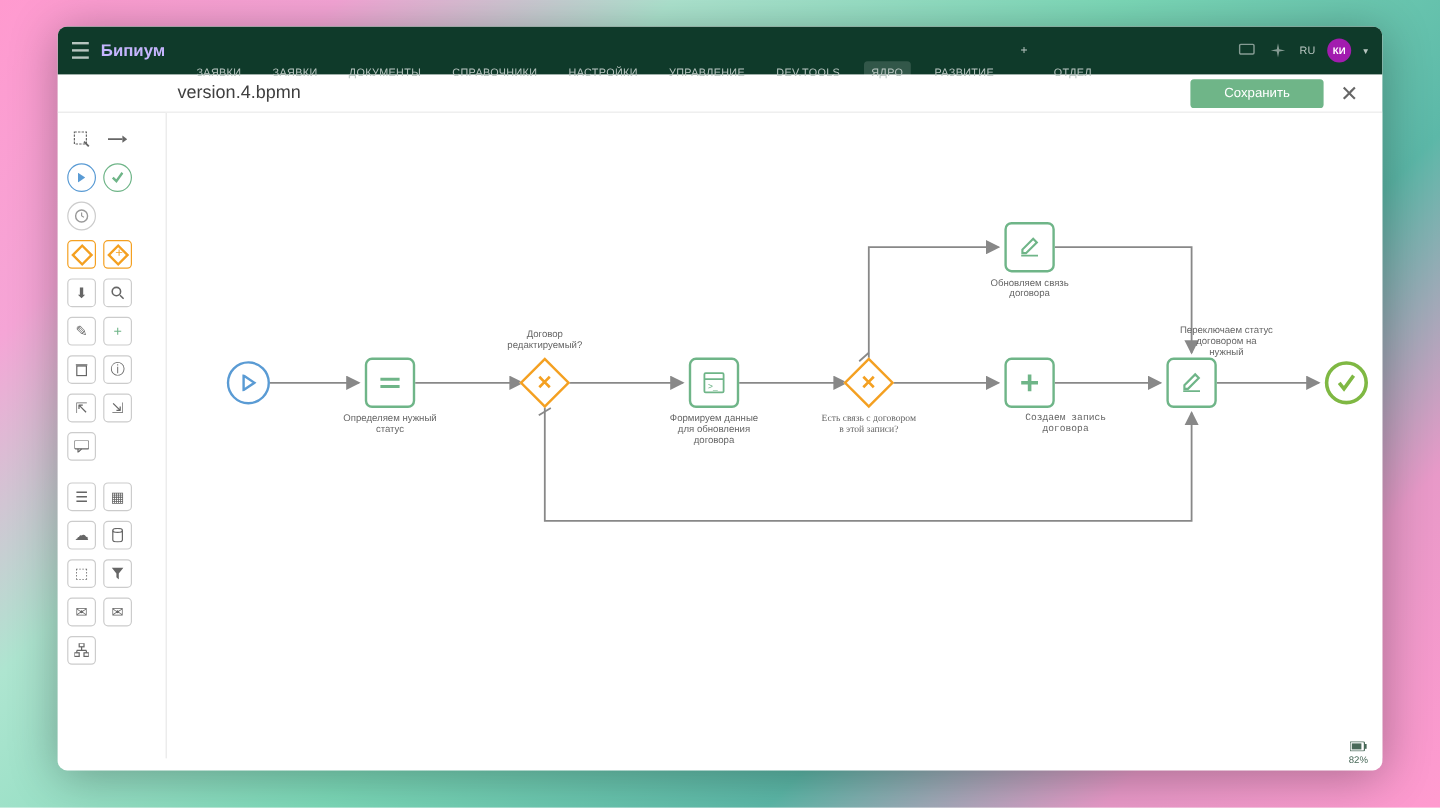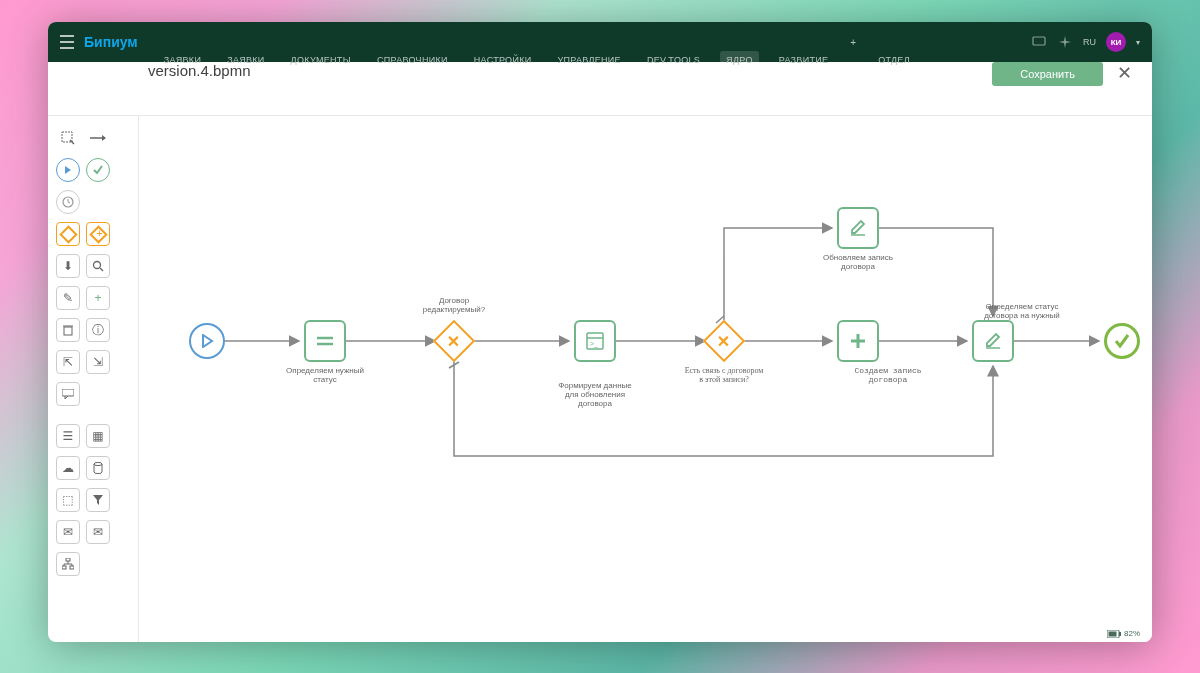--- a/index.html
+++ b/index.html
@@ -1,30 +1,30 @@
 <!DOCTYPE html>
 <html><head>
 <meta charset="utf-8">
 <style>
 *{margin:0;padding:0;box-sizing:border-box;}
 body{font-family:Arial,sans-serif;width:1200px;height:673px;overflow:hidden;background:linear-gradient(135deg,#ff9acf 0%,#f5a5d6 15%,#aee5d0 30%,#7cd9b8 50%,#5cb8a8 70%,#e899c8 85%,#ff9acf 100%);}
 .window{position:absolute;top:22px;left:48px;width:1104px;height:620px;background:#fff;border-radius:8px;box-shadow:0 4px 40px rgba(0,0,0,0.3);overflow:hidden;}
 .topbar{height:40px;background:#0f3a2a;display:flex;align-items:center;padding:0 12px;color:#b8c5c0;font-size:10px;}
 .menu-icon{width:14px;height:14px;display:flex;flex-direction:column;justify-content:space-between;margin-right:10px;cursor:pointer;}
 .menu-icon span{height:2px;background:#b8c5c0;}
-.logo{color:#0ea5e9;font-size:14px;font-weight:bold;margin-right:20px;}
+.logo{color:#c4b5fd;font-size:14px;font-weight:bold;margin-right:20px;}
 .nav-items{display:flex;gap:14px;align-items:center;}
 .nav-item{cursor:pointer;padding:4px 6px;font-size:9px;letter-spacing:.3px;margin-top:36px;}
 .nav-item.active{background:rgba(255,255,255,0.15);border-radius:3px;}
 .nav-plus{color:#b8c5c0;margin:0 2px;}
 .topbar-right{margin-left:auto;display:flex;align-items:center;gap:10px;}
 .topbar-icon{width:16px;height:16px;display:flex;align-items:center;justify-content:center;cursor:pointer;opacity:.7;}
 .lang{font-size:9px;cursor:pointer;}
 .avatar{width:20px;height:20px;border-radius:50%;background:#a21caf;display:flex;align-items:center;justify-content:center;color:#fff;font-size:8px;font-weight:bold;}
-.subhead{height:54px;display:flex;align-items:flex-start;padding:0 20px;border-bottom:1px solid #e8e8e8;}
+.subhead{height:32px;display:flex;align-items:center;padding:0 20px;border-bottom:1px solid #e8e8e8;}
 .filename{font-size:15px;color:#404040;margin-left:80px;}
 .save-btn{margin-left:auto;background:#6fb588;color:#fff;border:none;padding:6px 28px;border-radius:3px;font-size:11px;cursor:pointer;}
 .close-btn{margin-left:14px;font-size:18px;cursor:pointer;color:#666;}
 .body{display:flex;height:538px;}
 .palette{width:90px;padding:10px 8px;display:flex;flex-direction:column;gap:8px;}
 .prow{display:flex;gap:6px;}
 .tool{width:24px;height:24px;border:1px solid #ccc;border-radius:4px;display:flex;align-items:center;justify-content:center;cursor:pointer;font-size:12px;color:#666;background:#fff;}
 .tool.noborder{border:1px solid transparent;}
 .tool.circle{border-radius:50%;}
 .tool.blue{border-color:#5a9bd4;color:#5a9bd4;}
@@ -34,21 +34,21 @@
 .canvas{flex:1;position:relative;background:#fff;border-left:1px solid #e8e8e8;}
 .node-label{position:absolute;font-size:8px;color:#666;text-align:center;width:80px;line-height:1.15;}
 .node-label.above{transform:translate(-50%,-100%);}
 .ev-circle{position:absolute;width:36px;height:36px;border-radius:50%;border:2.5px solid;display:flex;align-items:center;justify-content:center;}
 .ev-start{border-color:#5a9bd4;}
 .ev-end{border-color:#7fb843;border-width:3.5px;}
 .task-box{position:absolute;width:42px;height:42px;border:2.5px solid #6fb588;border-radius:6px;background:#fff;display:flex;align-items:center;justify-content:center;color:#6fb588;}
 .gateway{position:absolute;width:30px;height:30px;border:2.5px solid #f4a021;transform:rotate(45deg);background:#fff;display:flex;align-items:center;justify-content:center;}
 .gateway-inner{transform:rotate(-45deg);color:#f4a021;font-size:16px;font-weight:bold;}
 svg.flow{position:absolute;top:0;left:0;width:100%;height:100%;pointer-events:none;}
-.battery{position:absolute;bottom:4px;right:12px;font-size:8px;color:#4a6a5a;display:flex;align-items:center;gap:3px;}
+.battery{position:absolute;bottom:4px;right:12px;font-size:8px;color:#4a6a5a;display:flex;align-items:center;gap:3px;flex-direction:column;}
 </style>
 </head>
 <body>
 
 <div class="window">
   <div class="topbar">
     <div class="menu-icon">
         <span></span>
         <span></span>
         <span></span>
@@ -253,51 +253,51 @@
         </div>
       <div class="node-label above" style="left:315px;top:198px;">Договор редактируемый?</div>
 
       <div class="task-box" style="left:435px;top:204px;">
           <svg width="20" height="20" viewBox="0 0 20 20">
             <rect x="2" y="2" width="16" height="16" rx="1" fill="none" stroke="#6fb588" stroke-width="1.5"></rect>
             <line x1="2" y1="7" x2="18" y2="7" stroke="#6fb588" stroke-width="1.5"></line>
             <text x="5" y="15" font-size="7" fill="#6fb588">&gt;_</text>
           </svg>
         </div>
-      <div class="node-label" style="left:416px;top:265px;">Формируем данные для обновления договора</div>
+      <div class="node-label" style="left:416px;top:250px;">Формируем данные для обновления договора</div>
 
       <div class="gateway" style="left:570px;top:210px;">
           <span class="gateway-inner">✕</span>
         </div>
       <div class="node-label" style="left:545px;top:250px;font-family:Liberation Serif, serif;">Есть связь с договором в этой записи?</div>
 
       <div class="task-box" style="left:698px;top:91px;">
           <svg width="18" height="18" viewBox="0 0 18 18">
             <path d="M3 14 L3 11 L12 2 L15 5 L6 14 Z" fill="none" stroke="#6fb588" stroke-width="1.8"></path>
             <line x1="2" y1="16" x2="16" y2="16" stroke="#6fb588" stroke-width="1.5"></line>
           </svg>
         </div>
-      <div class="node-label" style="left:679px;top:137px;">Обновляем запись договора</div>
+      <div class="node-label" style="left:679px;top:137px;">Обновляем связь договора</div>
 
       <div class="task-box" style="left:698px;top:204px;">
           <svg width="20" height="20" viewBox="0 0 20 20">
             <line x1="10" y1="3" x2="10" y2="17" stroke="#6fb588" stroke-width="3"></line>
             <line x1="3" y1="10" x2="17" y2="10" stroke="#6fb588" stroke-width="3"></line>
           </svg>
         </div>
       <div class="node-label" style="left:709px;top:250px;font-family:Liberation Mono, monospace;">Создаем запись договора</div>
 
       <div class="task-box" style="left:833px;top:204px;">
           <svg width="18" height="18" viewBox="0 0 18 18">
             <path d="M3 14 L3 11 L12 2 L15 5 L6 14 Z" fill="none" stroke="#6fb588" stroke-width="1.8"></path>
             <line x1="2" y1="16" x2="16" y2="16" stroke="#6fb588" stroke-width="1.5"></line>
           </svg>
         </div>
 
-      <div class="node-label above" style="left:883px;top:204px;">Определяем статус договора на нужный</div>
+      <div class="node-label above" style="left:883px;top:204px;">Переключаем статус договором на нужный</div>
       <div class="ev-circle ev-end" style="left:965px;top:207px;">
           <svg width="18" height="18" viewBox="0 0 18 18">
             <path d="M3 9 L7 14 L15 3" fill="none" stroke="#7fb843" stroke-width="3"></path>
           </svg>
         </div>
     </div>
   </div>
 
   <div class="battery">
     <svg width="14" height="8" viewBox="0 0 14 8">

